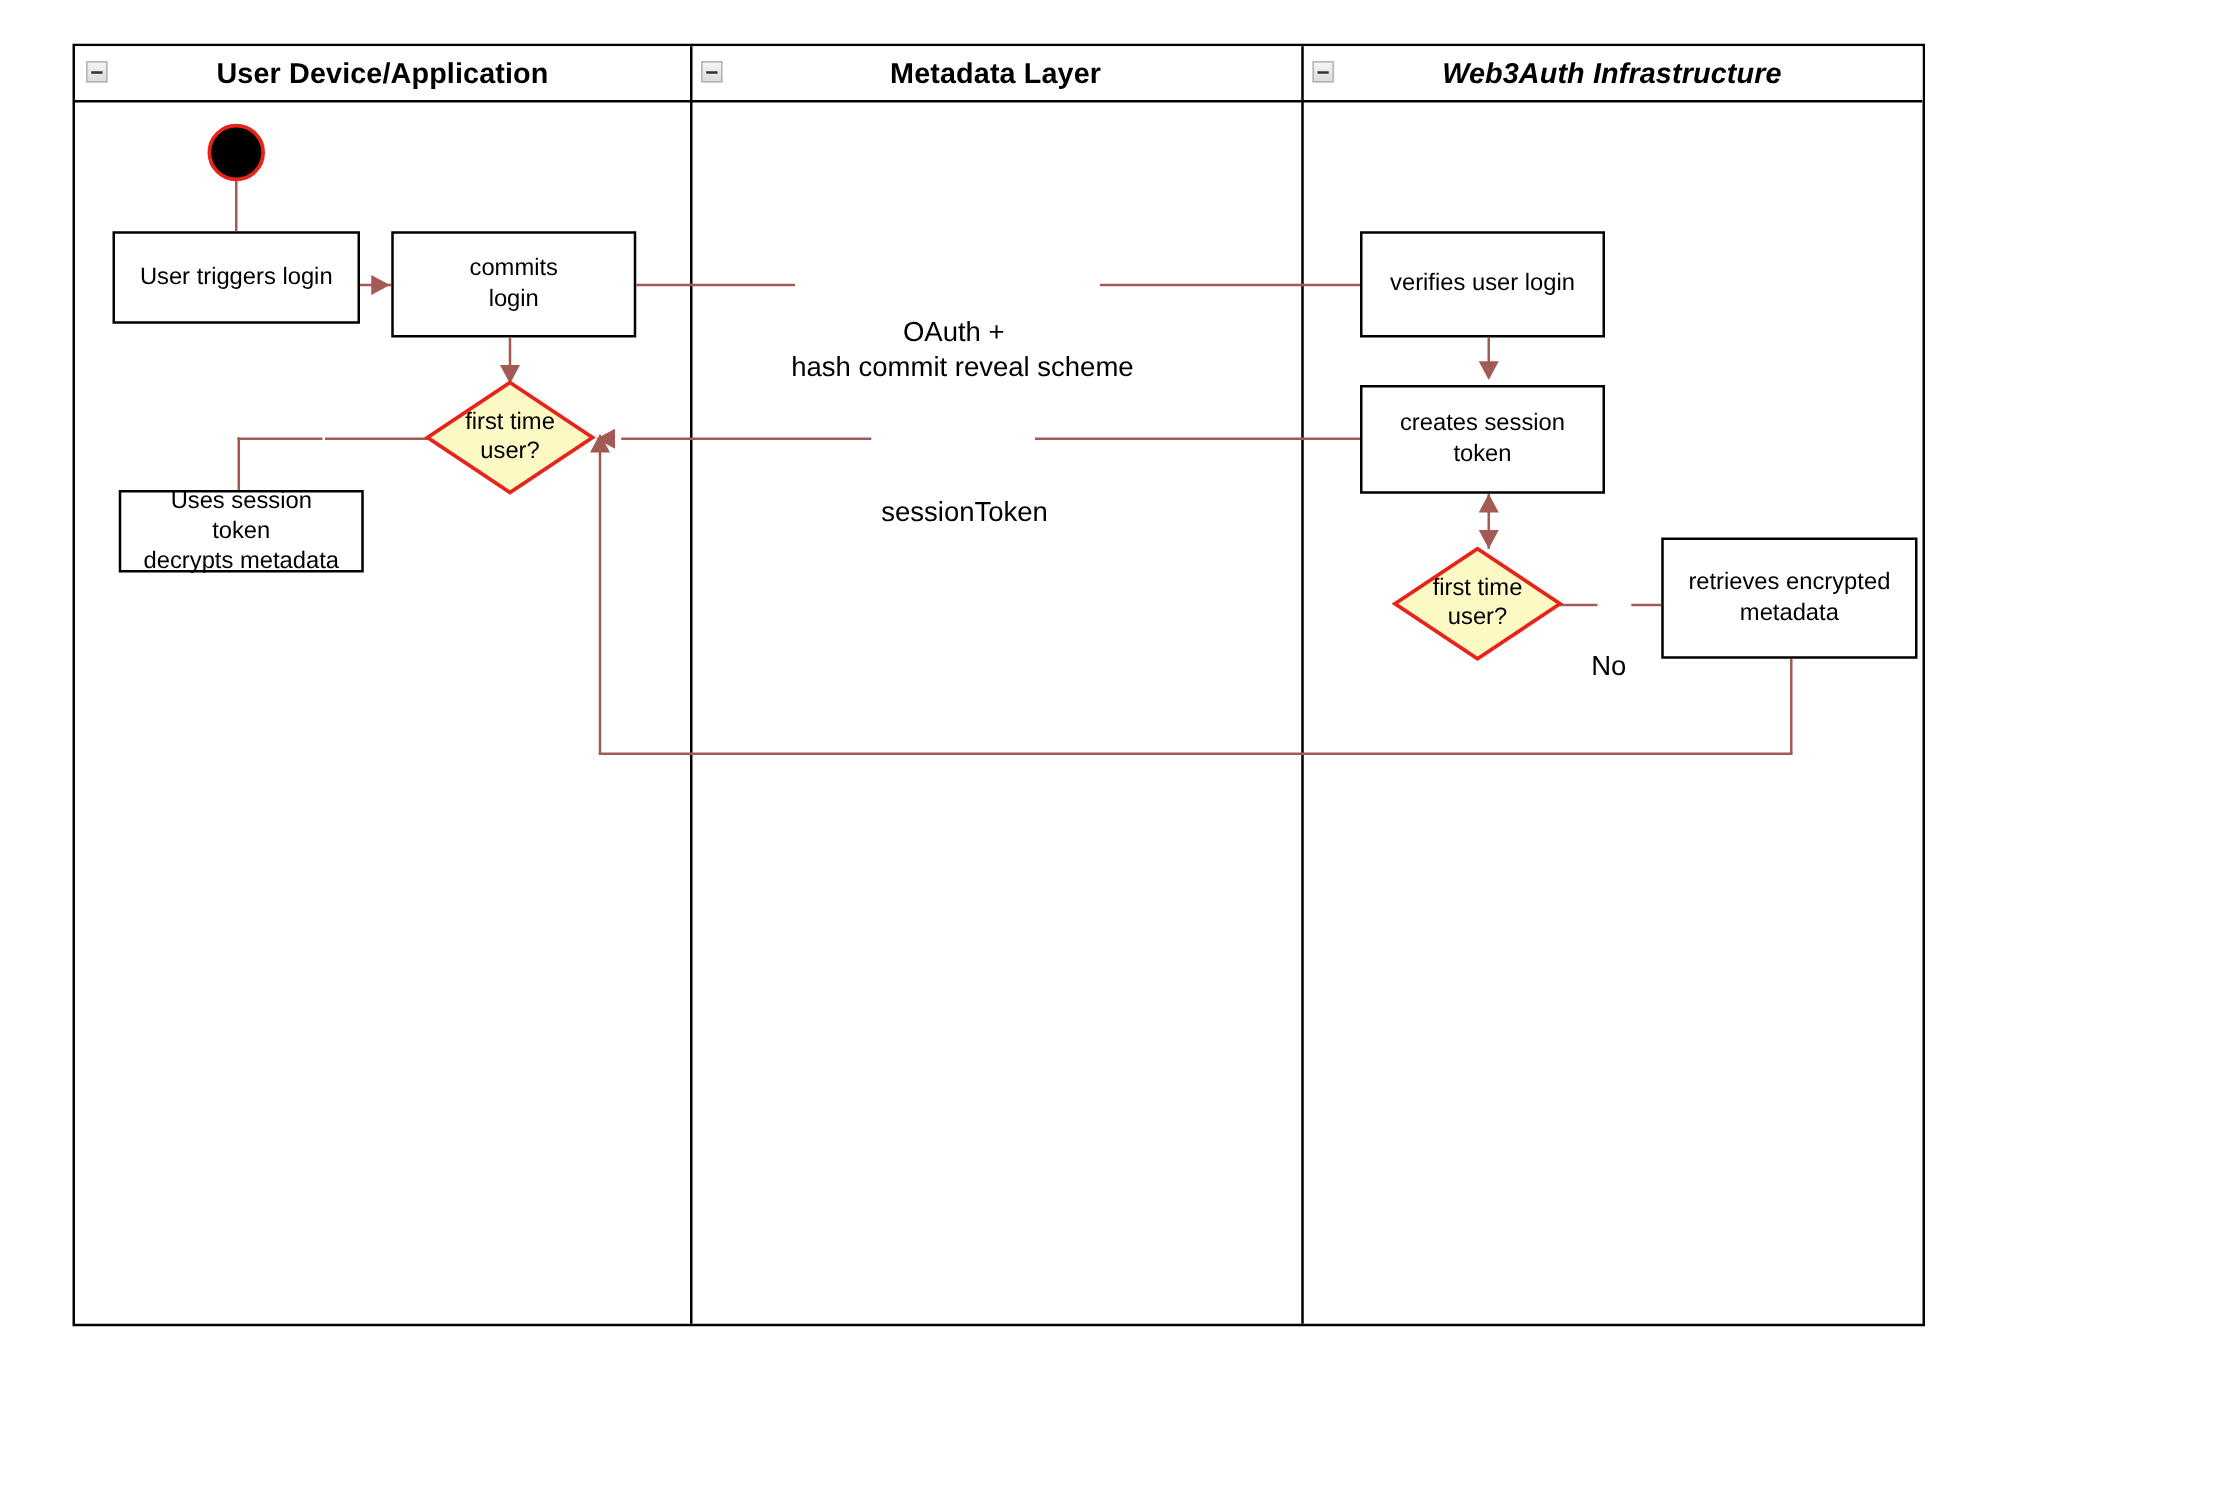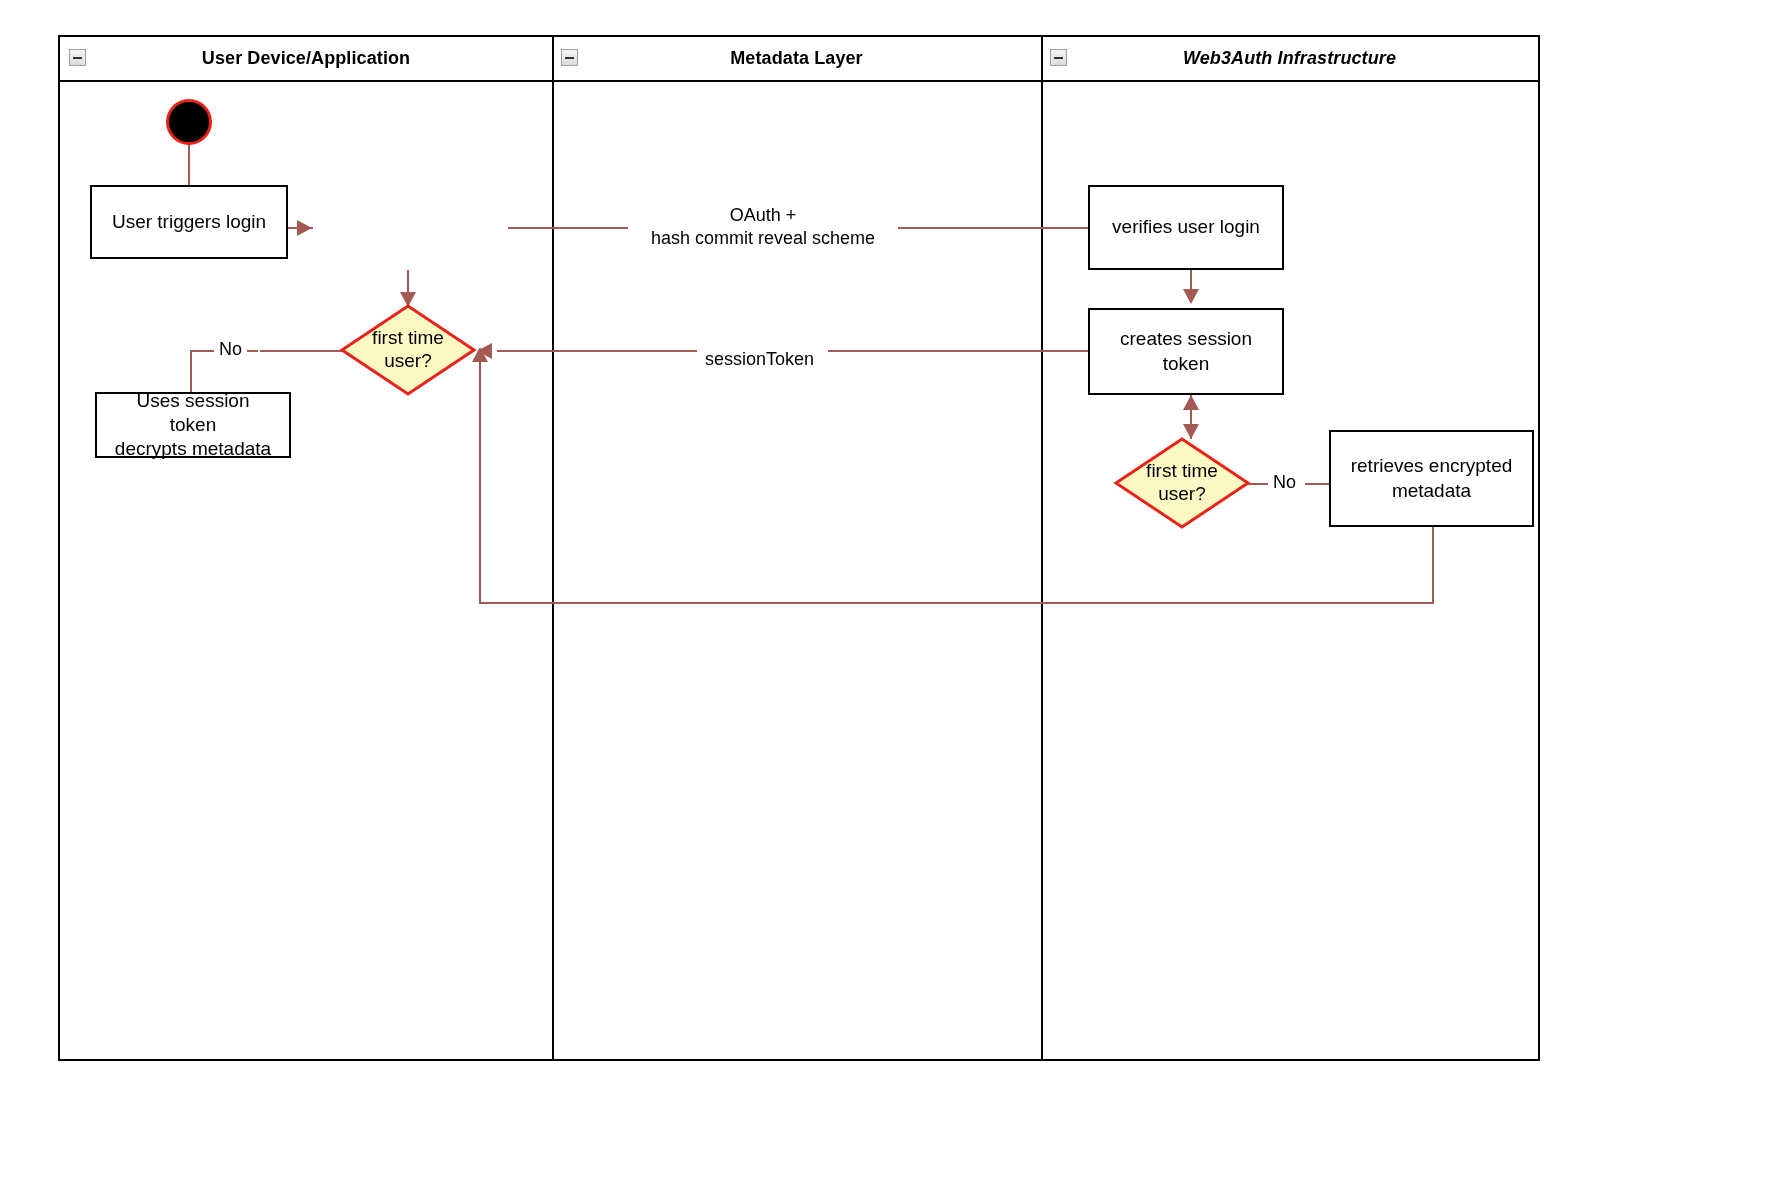--- a/index.html
+++ b/index.html
@@ -7,21 +7,21 @@
 
   #canvas{position:absolute;left:0;top:0;width:1780px;height:1202px;}
 
   
   .pool{position:absolute;left:58px;top:35px;width:1482px;height:1026px;
         border:2px solid #000;box-sizing:border-box;background:#fff;}
   .lane{position:absolute;top:0;height:100%;box-sizing:border-box;}
   .lane-head{position:absolute;top:0;left:0;right:0;height:45px;
              border-bottom:2px solid #000;box-sizing:border-box;
              display:flex;align-items:center;justify-content:center;background:#fff;}
-  .lane-title{font-size:18px;font-weight:bold;color:#000;letter-spacing:.1px;}
+  .lane-title{font-size:23px;font-weight:bold;color:#000;letter-spacing:.1px;}
   .collapse{position:absolute;left:9px;top:12px;width:17px;height:17px;
             border:1px solid #9aa0a6;background:linear-gradient(#f5f5f5,#dcdcdc);
             box-sizing:border-box;display:flex;align-items:center;justify-content:center;}
   .collapse i{display:block;width:9px;height:2px;background:#333;}
   .lane-div{position:absolute;top:0;width:0;height:100%;border-left:2px solid #000;}
 
   
   .node{position:absolute;box-sizing:border-box;display:flex;align-items:center;
         justify-content:center;text-align:center;background:#fff;border:2px solid #000;
         font-size:19px;color:#000;line-height:1.28;}
@@ -40,22 +40,22 @@
   .edge{position:absolute;background:#a35a55;}
   .edge.h{height:2px;}
   .edge.v{width:2px;}
 
   .arrow{position:absolute;width:0;height:0;}
   .arrow.down{border-left:8px solid transparent;border-right:8px solid transparent;border-top:15px solid #a35a55;}
   .arrow.up{border-left:8px solid transparent;border-right:8px solid transparent;border-bottom:15px solid #a35a55;}
   .arrow.left{border-top:8px solid transparent;border-bottom:8px solid transparent;border-right:15px solid #a35a55;}
   .arrow.right{border-top:8px solid transparent;border-bottom:8px solid transparent;border-left:15px solid #a35a55;}
 
-  .edge-label{position:absolute;font-size:18px;color:#000;background:#fff;
-              padding:0 5px;text-align:center;line-height:1.25;white-space:nowrap;}
+  .edge-label{position:absolute;font-size:22px;color:#000;background:#fff;
+              padding:0 5px;text-align:center;line-height:1.25;white-space:nowrap;margin-top:48px;}
 </style>
 </head>
 <body>
 
 <div id="canvas">
 
   <div class="pool">
 
     <div class="lane" style="left:0;width:492px;">
       <div class="lane-head">
@@ -128,20 +128,26 @@
   <div class="edge h" style="left:479px;top:602px;width:955px;"></div>
   <div class="edge v" style="left:479px;top:360px;height:243px;"></div>
   <div class="arrow up" style="left:472px;top:347px;"></div>
 
   <div class="start-node" style="left:166px;top:99px;width:46px;height:46px;"></div>
 
   <div class="node" style="left:90px;top:185px;width:198px;height:74px;">
     <span>User triggers login</span>
   </div>
 
+  <div class="node" style="left:313px;top:185px;width:196px;height:85px;">
+    <div>
+      <span>commits</span>
+      <span>login</span>
+    </div>
+  </div>
 
   <div class="diamond" style="left:340px;top:304px;width:136px;height:92px;">
     <svg width="136" height="92" viewBox="0 0 136 92" aria-hidden="true">
       <polygon points="68,2 134,46 68,90 2,46" fill="#fdf9c4" stroke="#e8231a" stroke-width="3"></polygon>
     </svg>
     <div class="dlabel">
       <span>first time</span>
       <span>user?</span>
     </div>
   </div>

